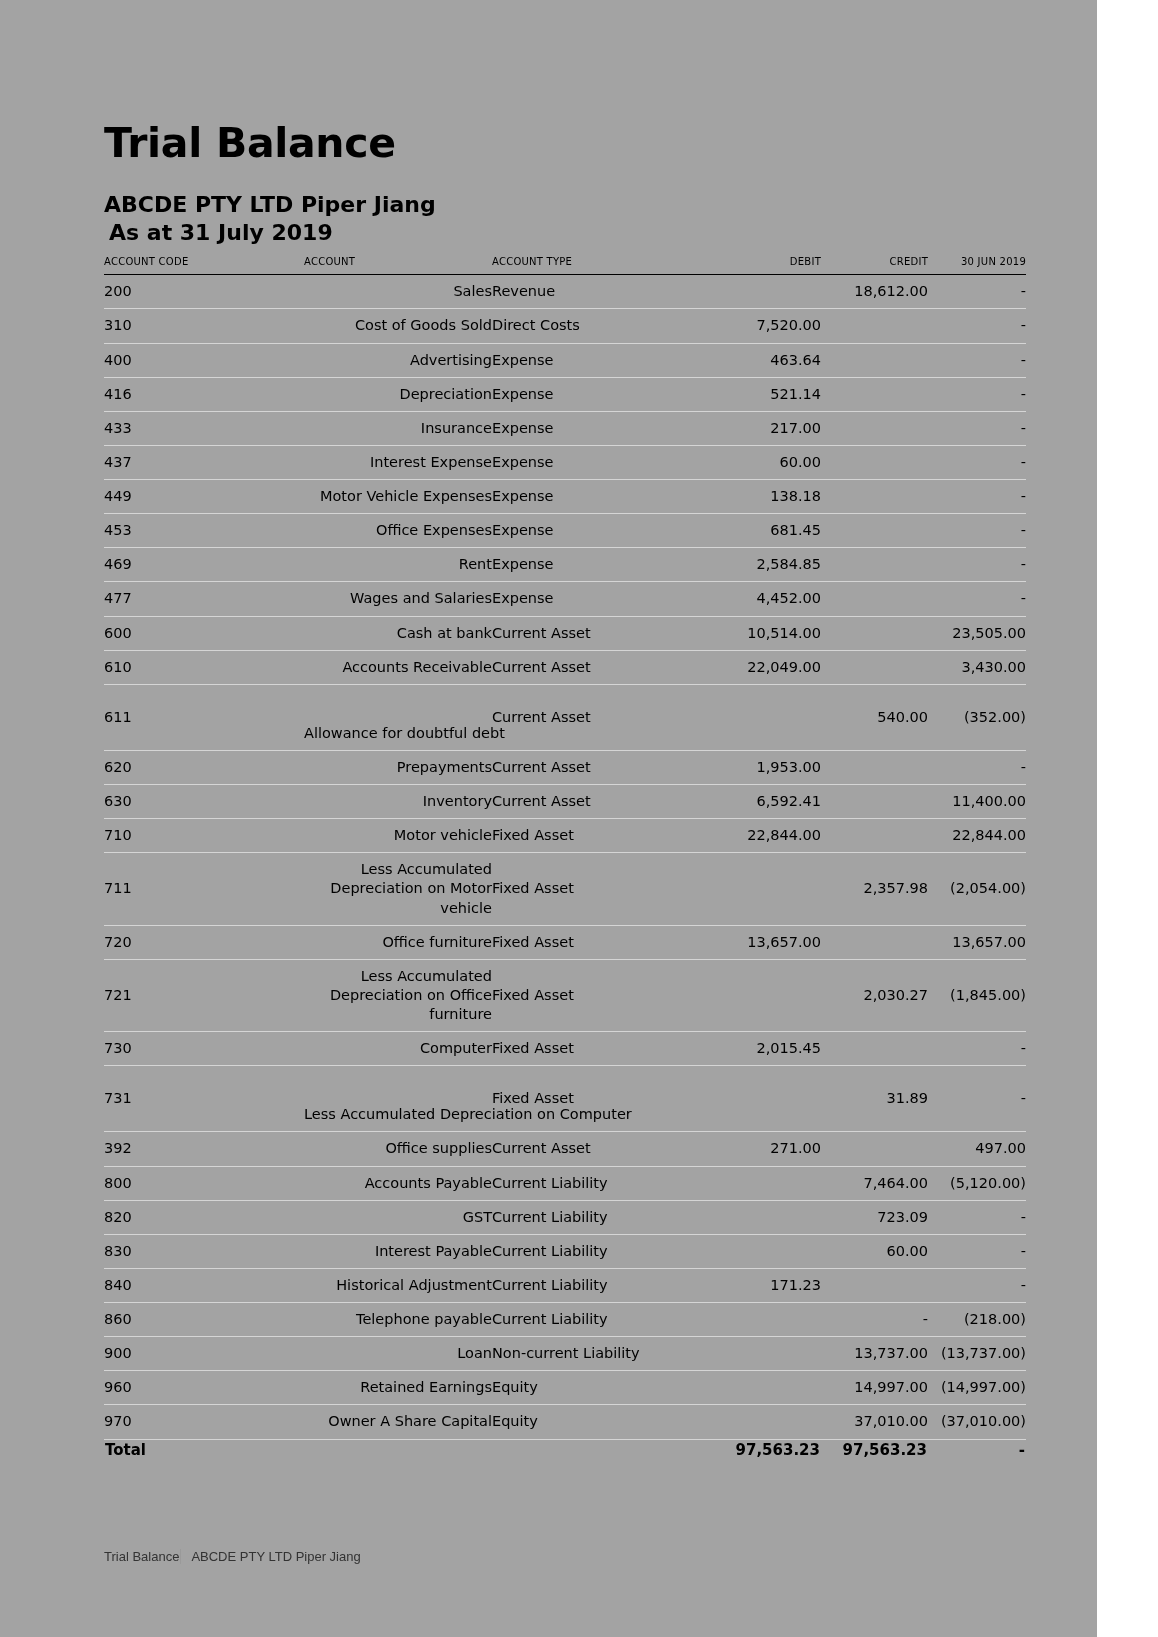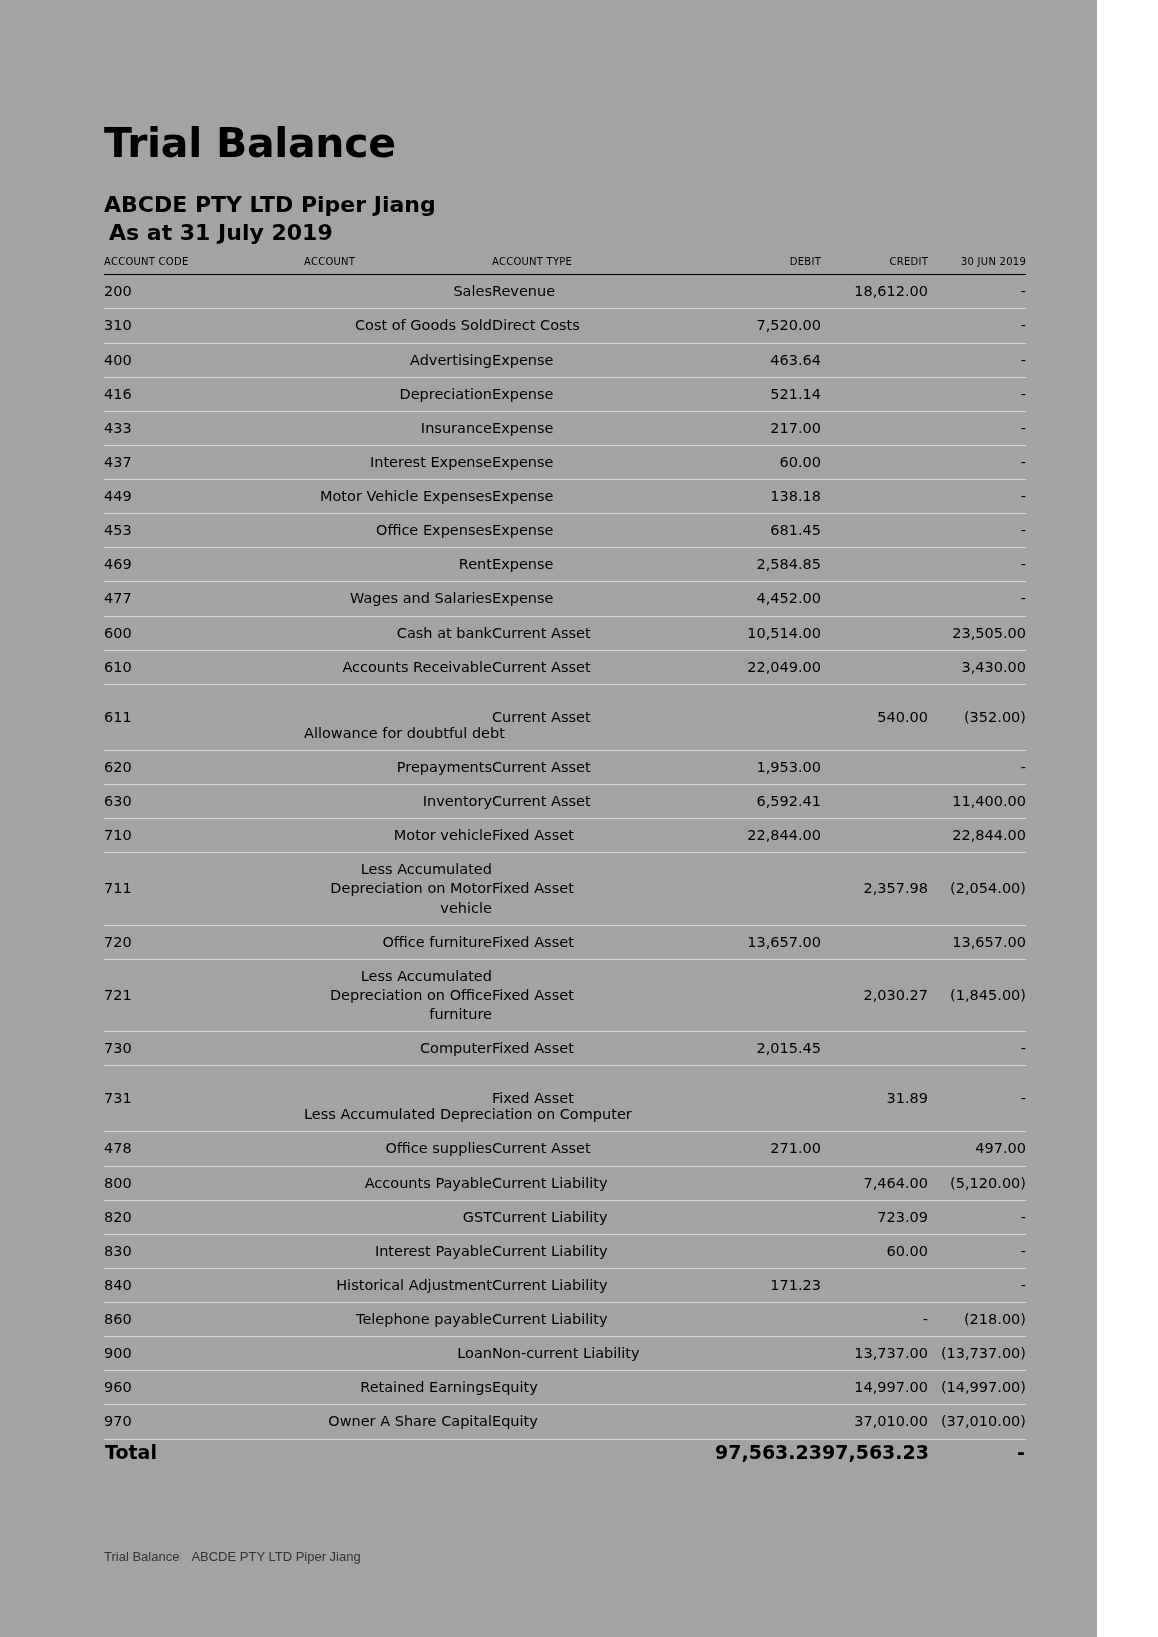--- a/index.html
+++ b/index.html
@@ -101,21 +101,21 @@
   td.num {
     white-space: nowrap;
     font-variant-numeric: tabular-nums;
   }
 
   tr.total-row td {
     border-bottom: none;
     border-top: 1.6px solid #000000;
     font-weight: bold;
     padding-bottom: 9px;
-    font-size: 19px;
+    font-size: 15px;
   }
 
   .footer {
     position: absolute;
     left: 104px;
     top: 1549px;
     width: 922px;
     font-size: 13px;
     color: #333333;
     font-family: "Liberation Sans", sans-serif;
@@ -365,21 +365,21 @@
             <td class="ta-l">731</td>
             <td class="ta-l acct-cell clip">
               <span class="acct-text">Less Accumulated Depreciation on Computer</span>
             </td>
             <td class="ta-l type-cell">Fixed Asset</td>
             <td class="ta-r num"></td>
             <td class="ta-r num">31.89</td>
             <td class="ta-r num">-</td>
           </tr>
           <tr>
-            <td class="ta-l">478</td>
+            <td class="ta-l">392</td>
             <td class="ta-l acct-cell">
               <span class="acct-text">Office supplies</span>
             </td>
             <td class="ta-l type-cell">Current Asset</td>
             <td class="ta-r num">271.00</td>
             <td class="ta-r num"></td>
             <td class="ta-r num">497.00</td>
           </tr>
           <tr>
             <td class="ta-l">800</td>

